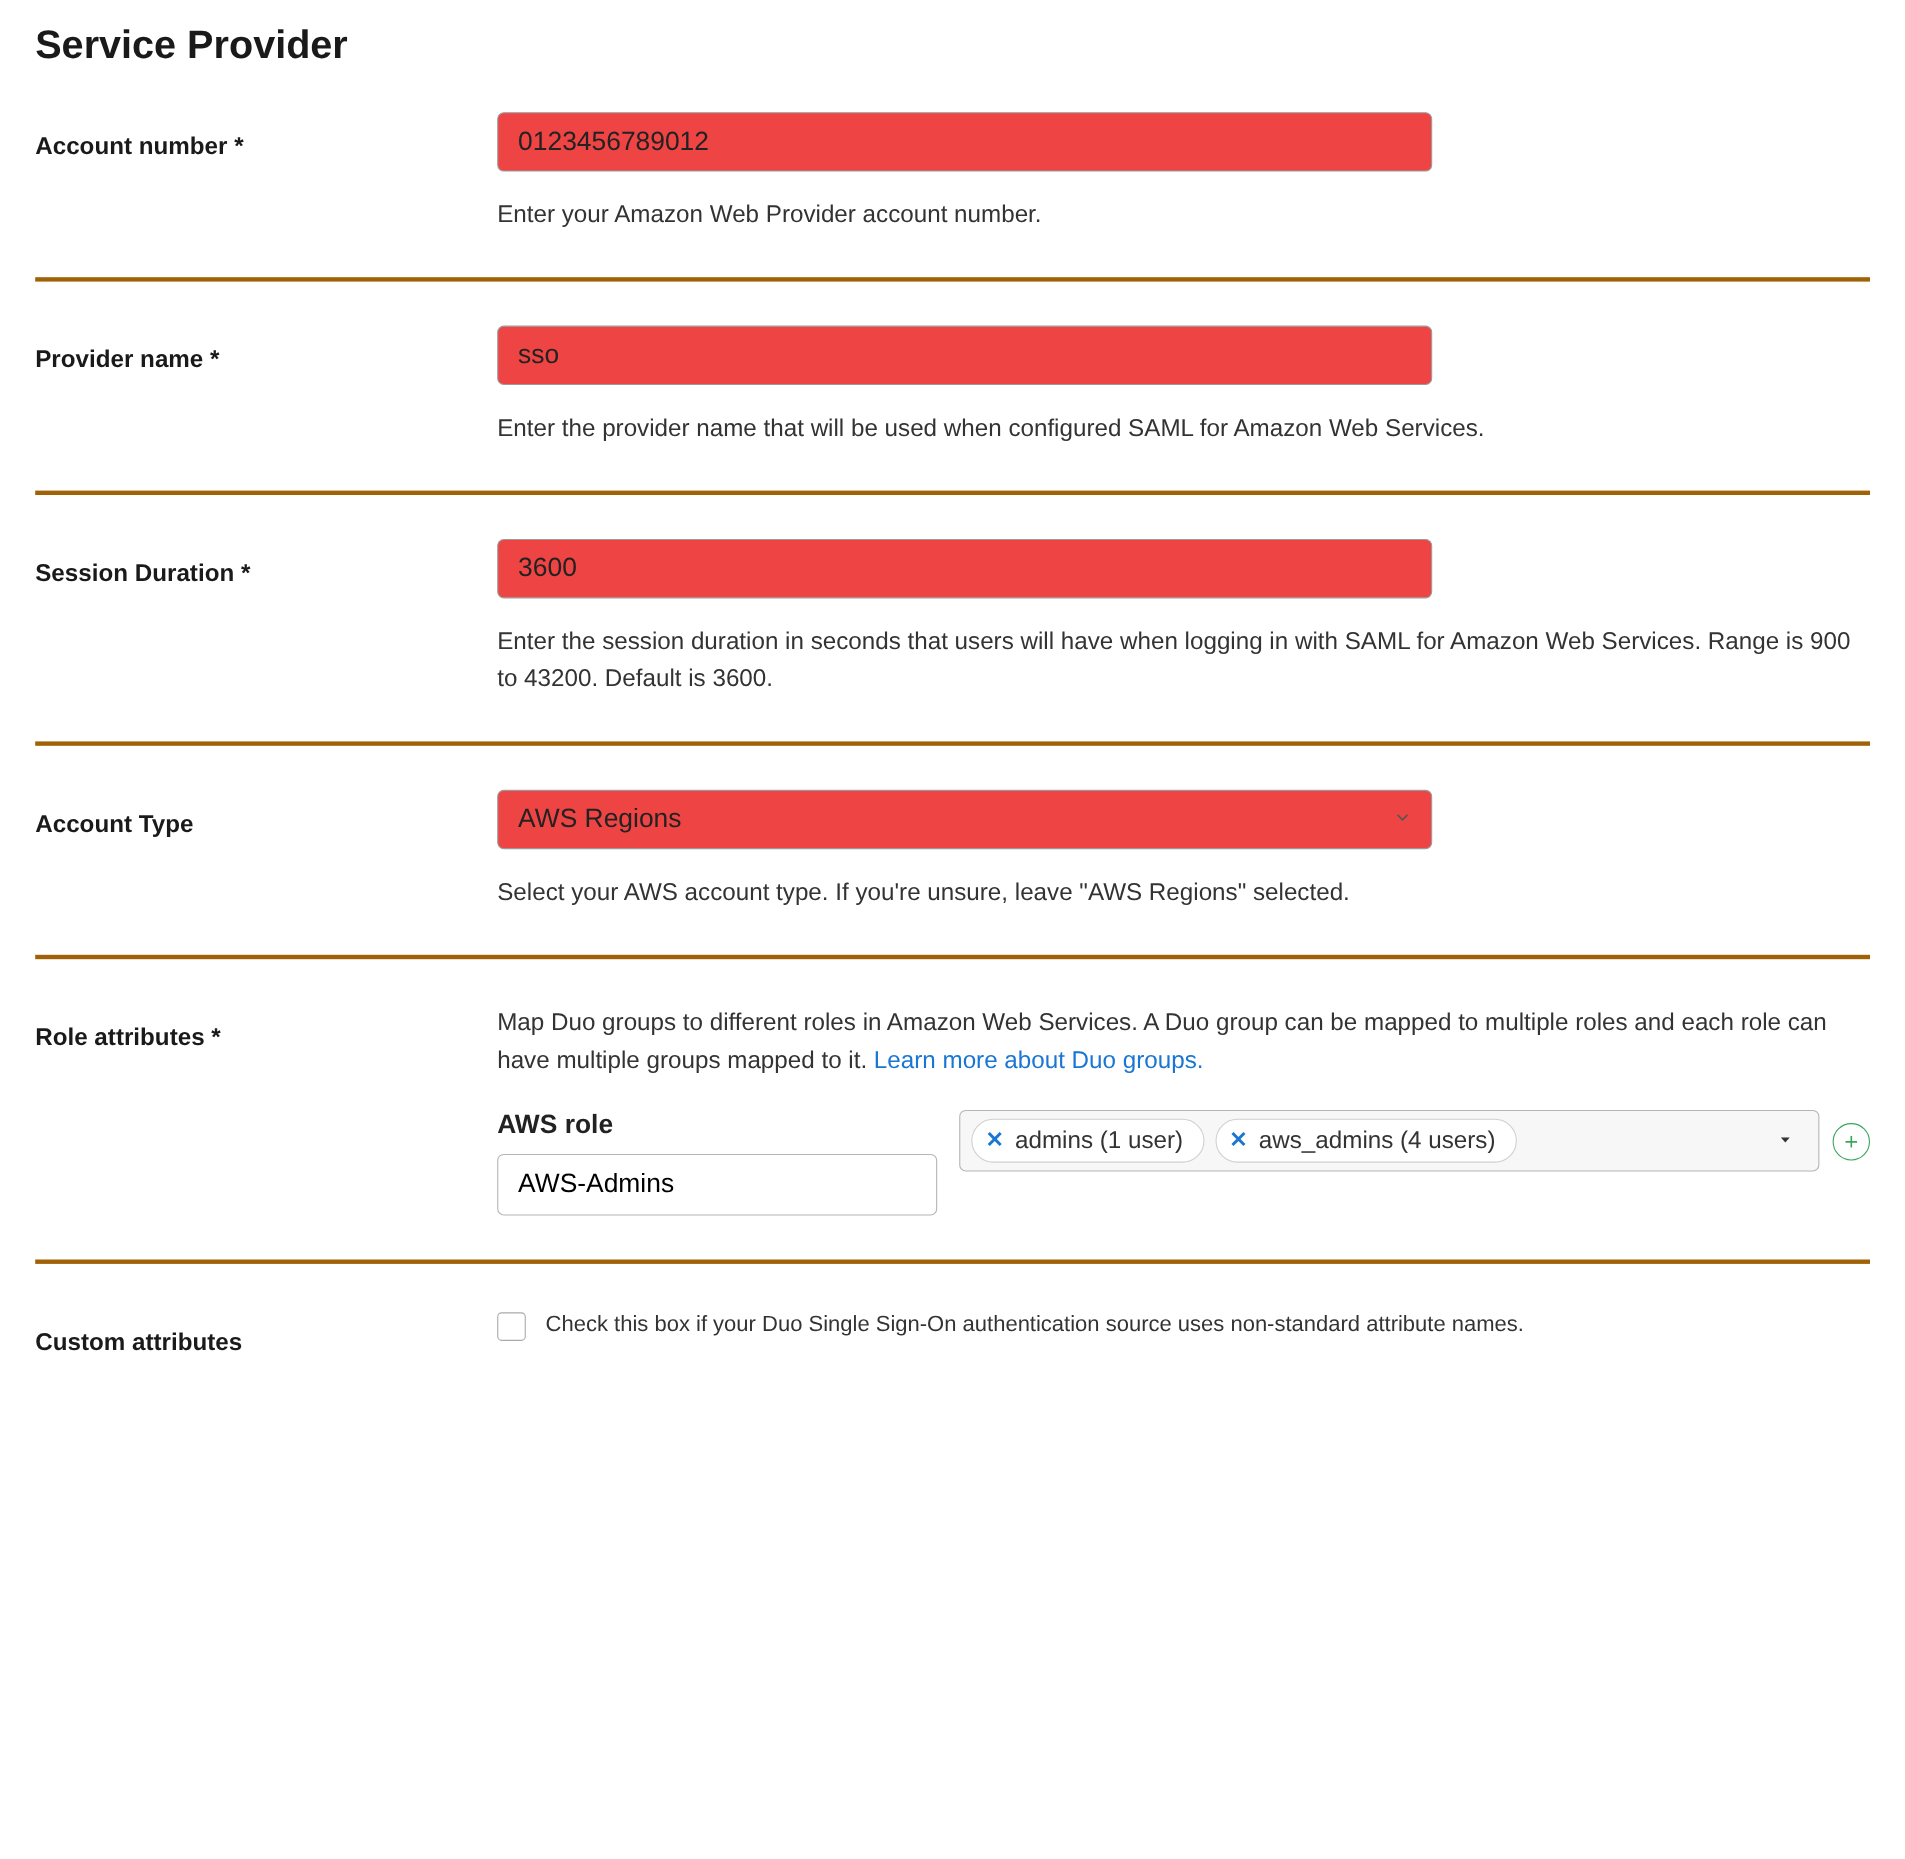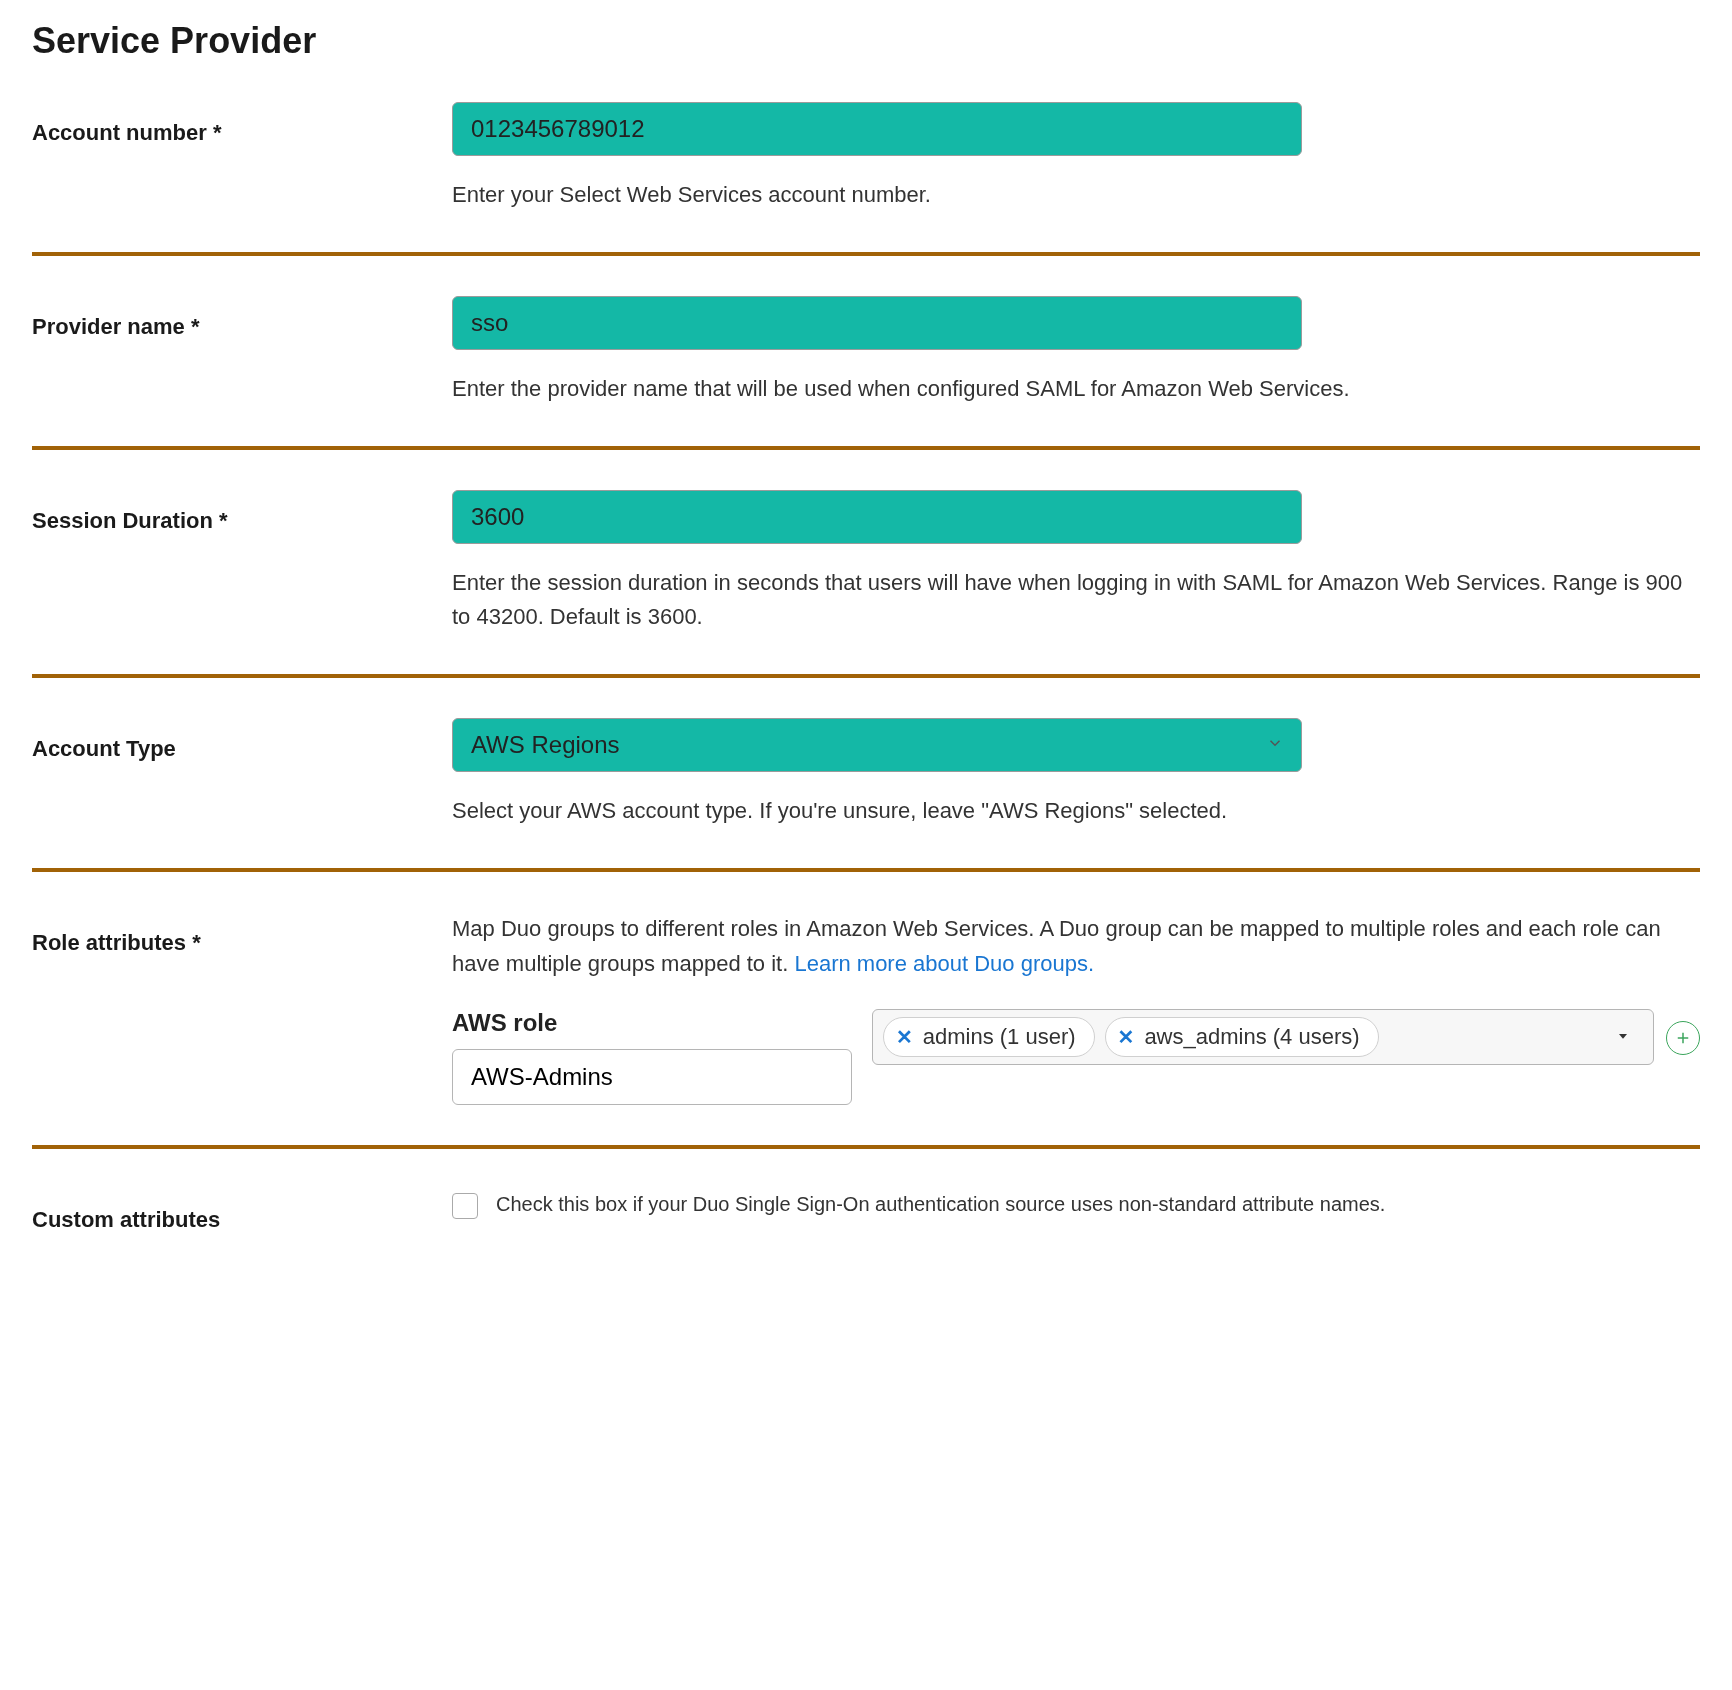--- a/index.html
+++ b/index.html
@@ -45,21 +45,21 @@
   }
   .text-input, .select-input {
     width: 850px;
     max-width: 100%;
     height: 54px;
     padding: 0 18px;
     border: 1px solid #9b9b9b;
     border-radius: 6px;
     font-size: 24px;
     color: #222;
-    background: #14b8a6;
+    background: #ef4444;
     outline: none;
     font-family: inherit;
   }
   .select-wrap {
     position: relative;
     width: 850px;
     max-width: 100%;
   }
   .select-input {
     appearance: none;
@@ -181,21 +181,21 @@
 </head>
 <body>
 
 <div class="container">
   <h2 class="section-title">Service Provider</h2>
 
   <div class="field-row">
     <div class="field-label">Account number *</div>
     <div class="field-body">
       <input class="text-input" type="text" value="0123456789012" style="">
-      <div class="help-text">Enter your Select Web Services account number.</div>
+      <div class="help-text">Enter your Amazon Web Provider account number.</div>
     </div>
   </div>
 
   <div class="field-row">
     <div class="field-label">Provider name *</div>
     <div class="field-body">
       <input class="text-input" type="text" value="sso" style="">
       <div class="help-text">Enter the provider name that will be used when configured SAML for Amazon Web Services.</div>
     </div>
   </div>

